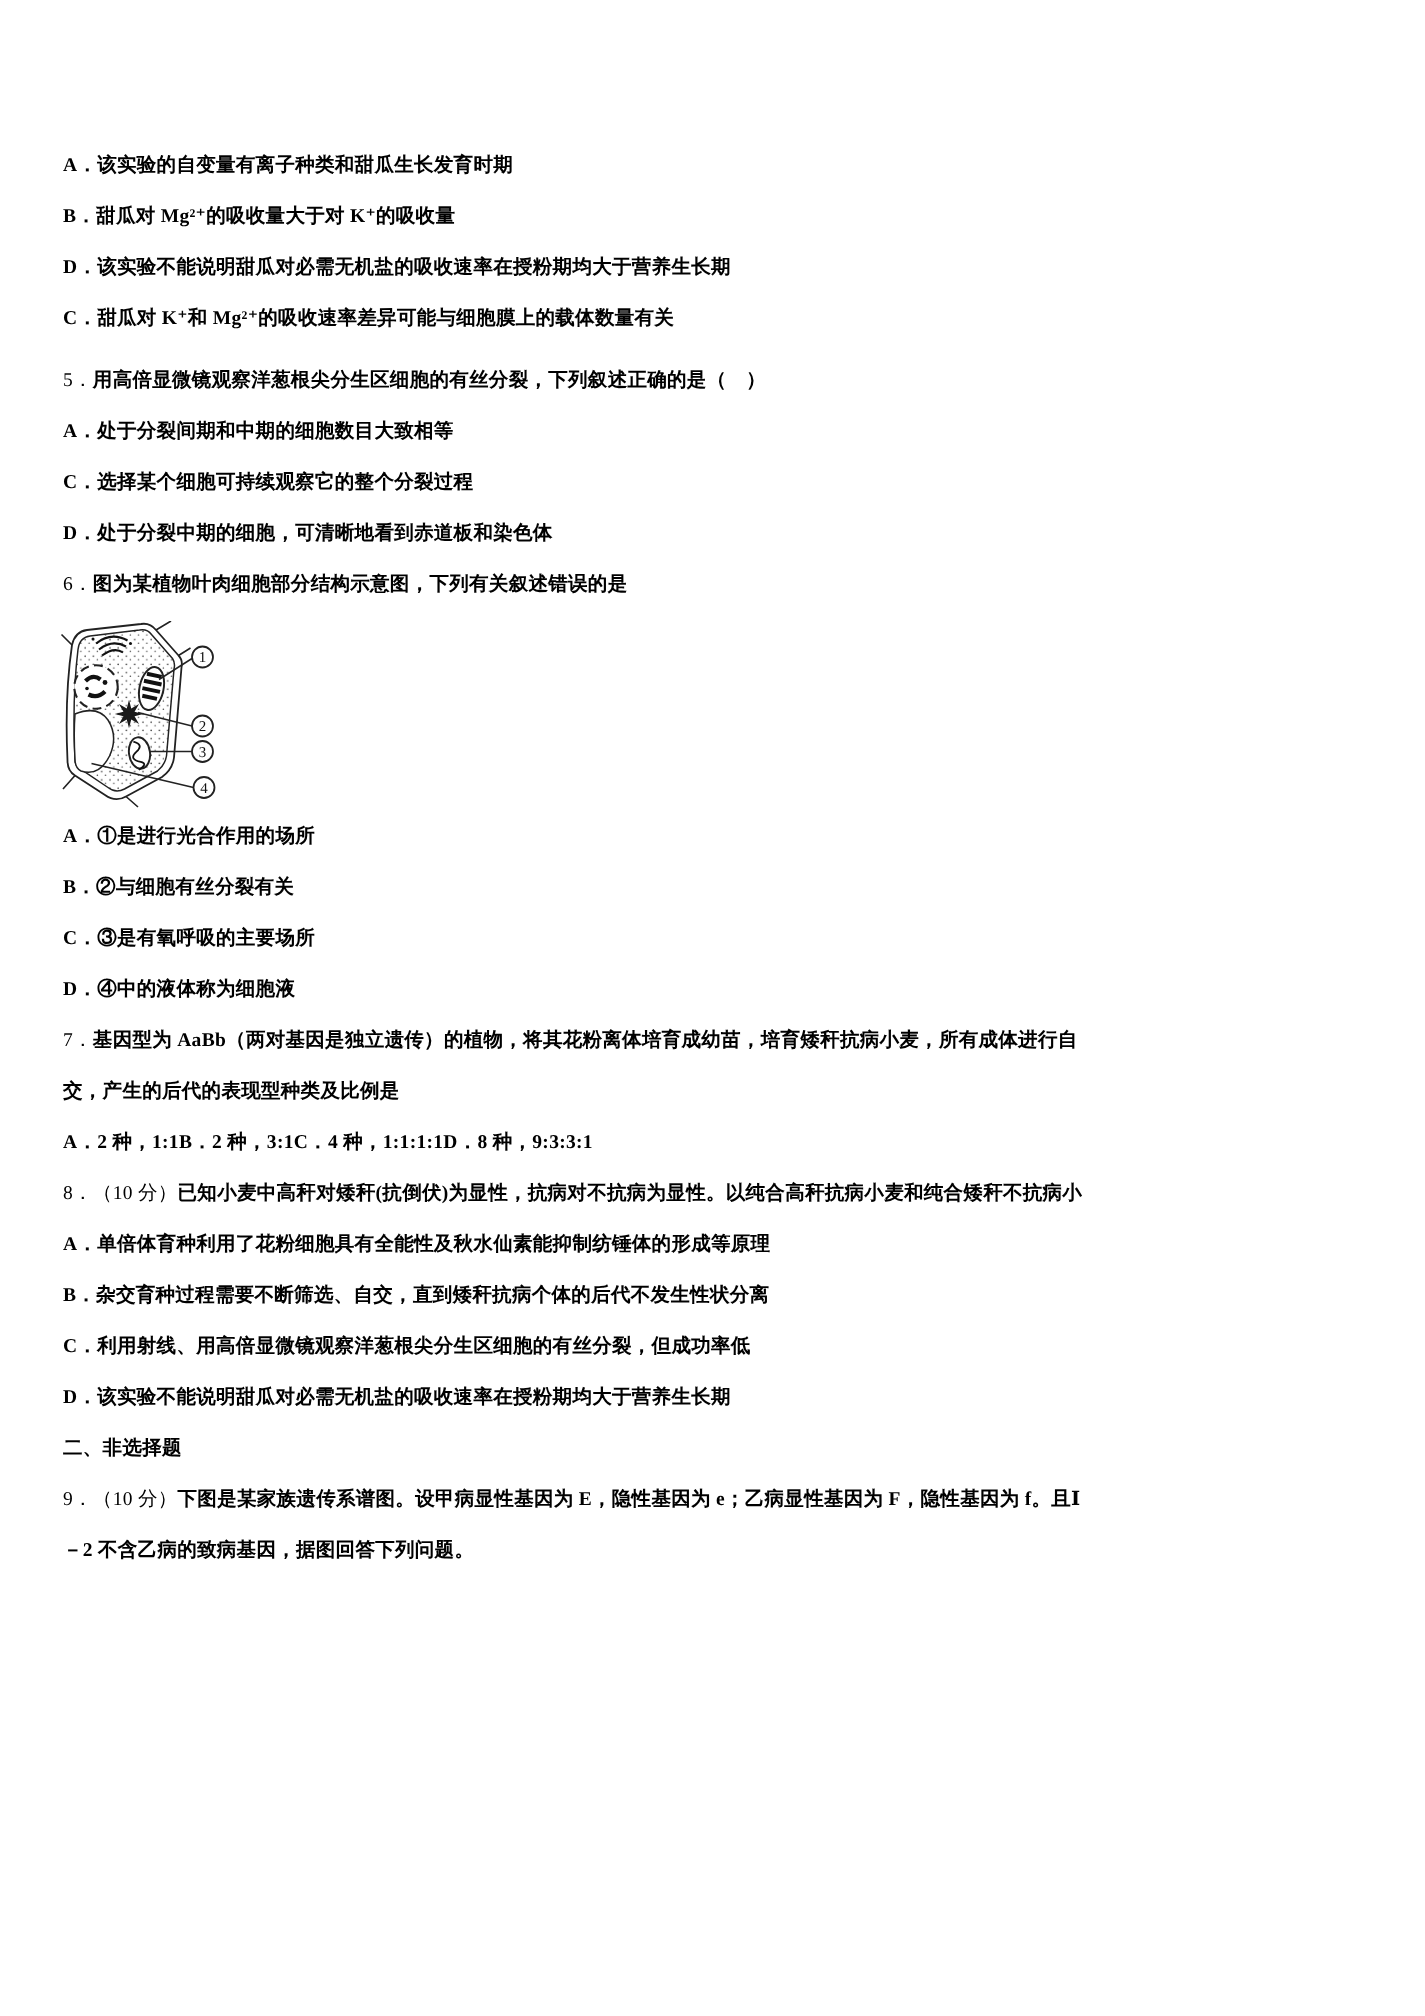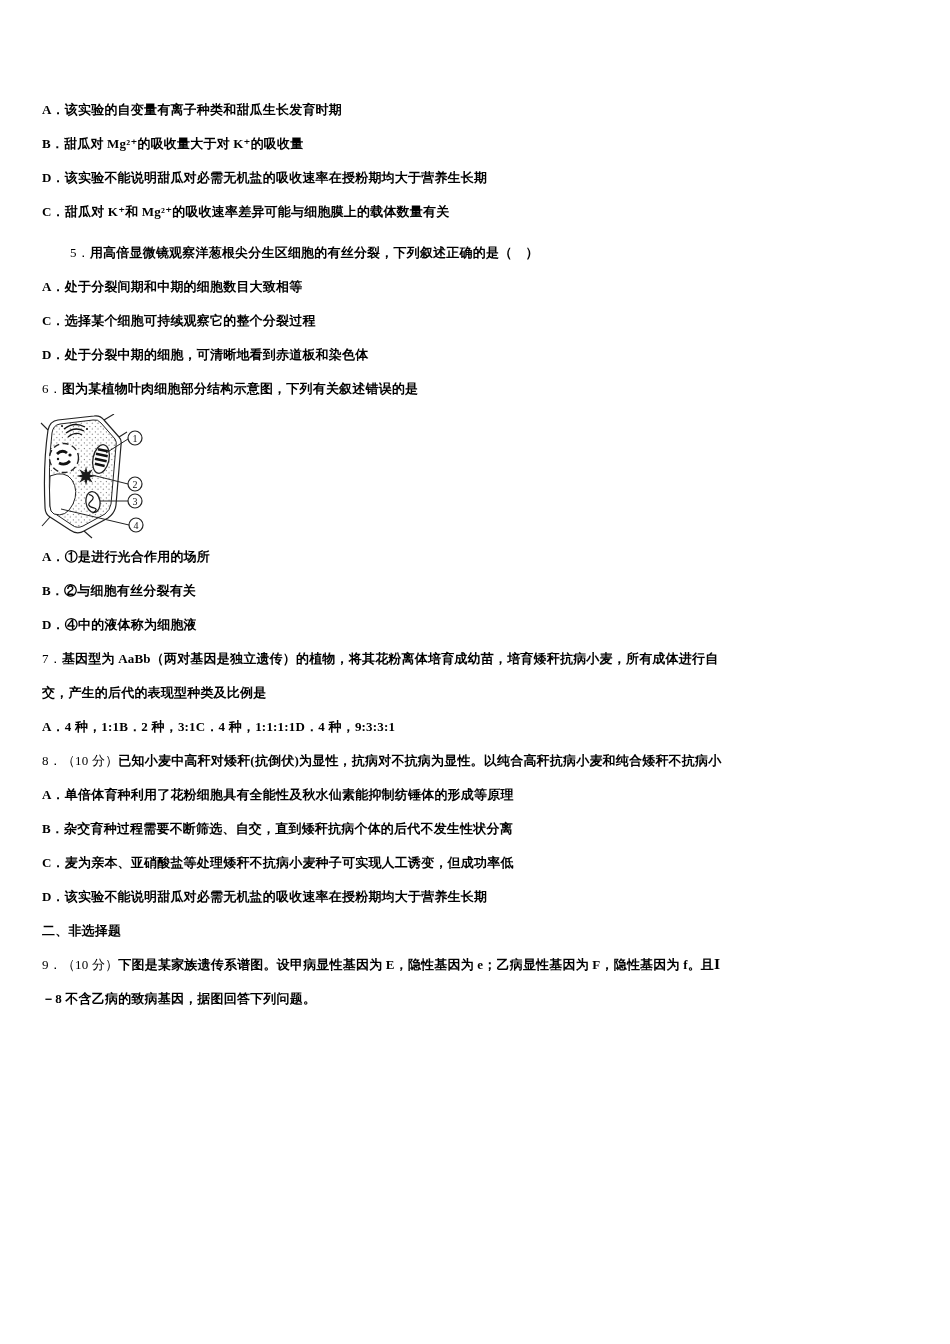--- a/index.html
+++ b/index.html
@@ -11,21 +11,21 @@
   }
   .page{padding:93px 28px 0 42px;}
   .line{
     font-size:13px;
     font-weight:bold;
     line-height:34px;
     white-space:nowrap;
     letter-spacing:0.2px;
   }
   .qnum,.score{font-weight:normal;}
-  .mt7{margin-top:7px;margin-left:28px;}
+  .mt7{margin-top:7px;}
   .diagram{margin:8px 0 0 -3px;height:126px;}
   svg text{font-family:"Liberation Serif","DejaVu Serif",serif;fill:#111;}
 </style>
 </head>
 <body>
 
 <div class="page">
 
   <div class="line">A．该实验的自变量有离子种类和甜瓜生长发育时期</div>
   <div class="line">B．甜瓜对 Mg²⁺的吸收量大于对 K⁺的吸收量</div>
@@ -103,30 +103,31 @@
       </g>
       <g>
         <circle cx="97" cy="111" r="7" fill="#ffffff" stroke="#222" stroke-width="1.2"></circle>
         <text x="97" y="114.5" font-size="10" text-anchor="middle">4</text>
       </g>
     </svg>
   </div>
 
   <div class="line">A．①是进行光合作用的场所</div>
   <div class="line">B．②与细胞有丝分裂有关</div>
+  <div class="line">C．③是有氧呼吸的主要场所</div>
   <div class="line">D．④中的液体称为细胞液</div>
 
   <div class="line"><span class="qnum">7．</span><span>基因型为 AaBb（两对基因是独立遗传）的植物，将其花粉离体培育成幼苗，培育矮秆抗病小麦，所有成体进行自</span></div>
   <div class="line">交，产生的后代的表现型种类及比例是</div>
-  <div class="line">A．4 种，1:1B．2 种，3:1C．4 种，1:1:1:1D．4 种，9:3:3:1</div>
+  <div class="line">A．2 种，1:1B．2 种，3:1C．4 种，1:1:1:1D．8 种，9:3:3:1</div>
 
   <div class="line"><span class="qnum">8．</span><span class="score">（10 分）</span><span>已知小麦中高秆对矮秆(抗倒伏)为显性，抗病对不抗病为显性。以纯合高秆抗病小麦和纯合矮秆不抗病小</span></div>
   <div class="line">A．单倍体育种利用了花粉细胞具有全能性及秋水仙素能抑制纺锤体的形成等原理</div>
   <div class="line">B．杂交育种过程需要不断筛选、自交，直到矮秆抗病个体的后代不发生性状分离</div>
-  <div class="line">C．麦为亲本、亚硝酸盐等处理矮秆不抗病小麦种子可实现人工诱变，但成功率低</div>
+  <div class="line">C．利用射线、用高倍显微镜观察洋葱根尖分生区细胞的有丝分裂，但成功率低</div>
   <div class="line">D．该实验不能说明甜瓜对必需无机盐的吸收速率在授粉期均大于营养生长期</div>
 
   <div class="line">二、非选择题</div>
 
   <div class="line"><span class="qnum">9．</span><span class="score">（10 分）</span><span>下图是某家族遗传系谱图。设甲病显性基因为 E，隐性基因为 e；乙病显性基因为 F，隐性基因为 f。且Ⅰ</span></div>
-  <div class="line">－8 不含乙病的致病基因，据图回答下列问题。</div>
+  <div class="line">－2 不含乙病的致病基因，据图回答下列问题。</div>
 
 </div>
 
 </body></html>

